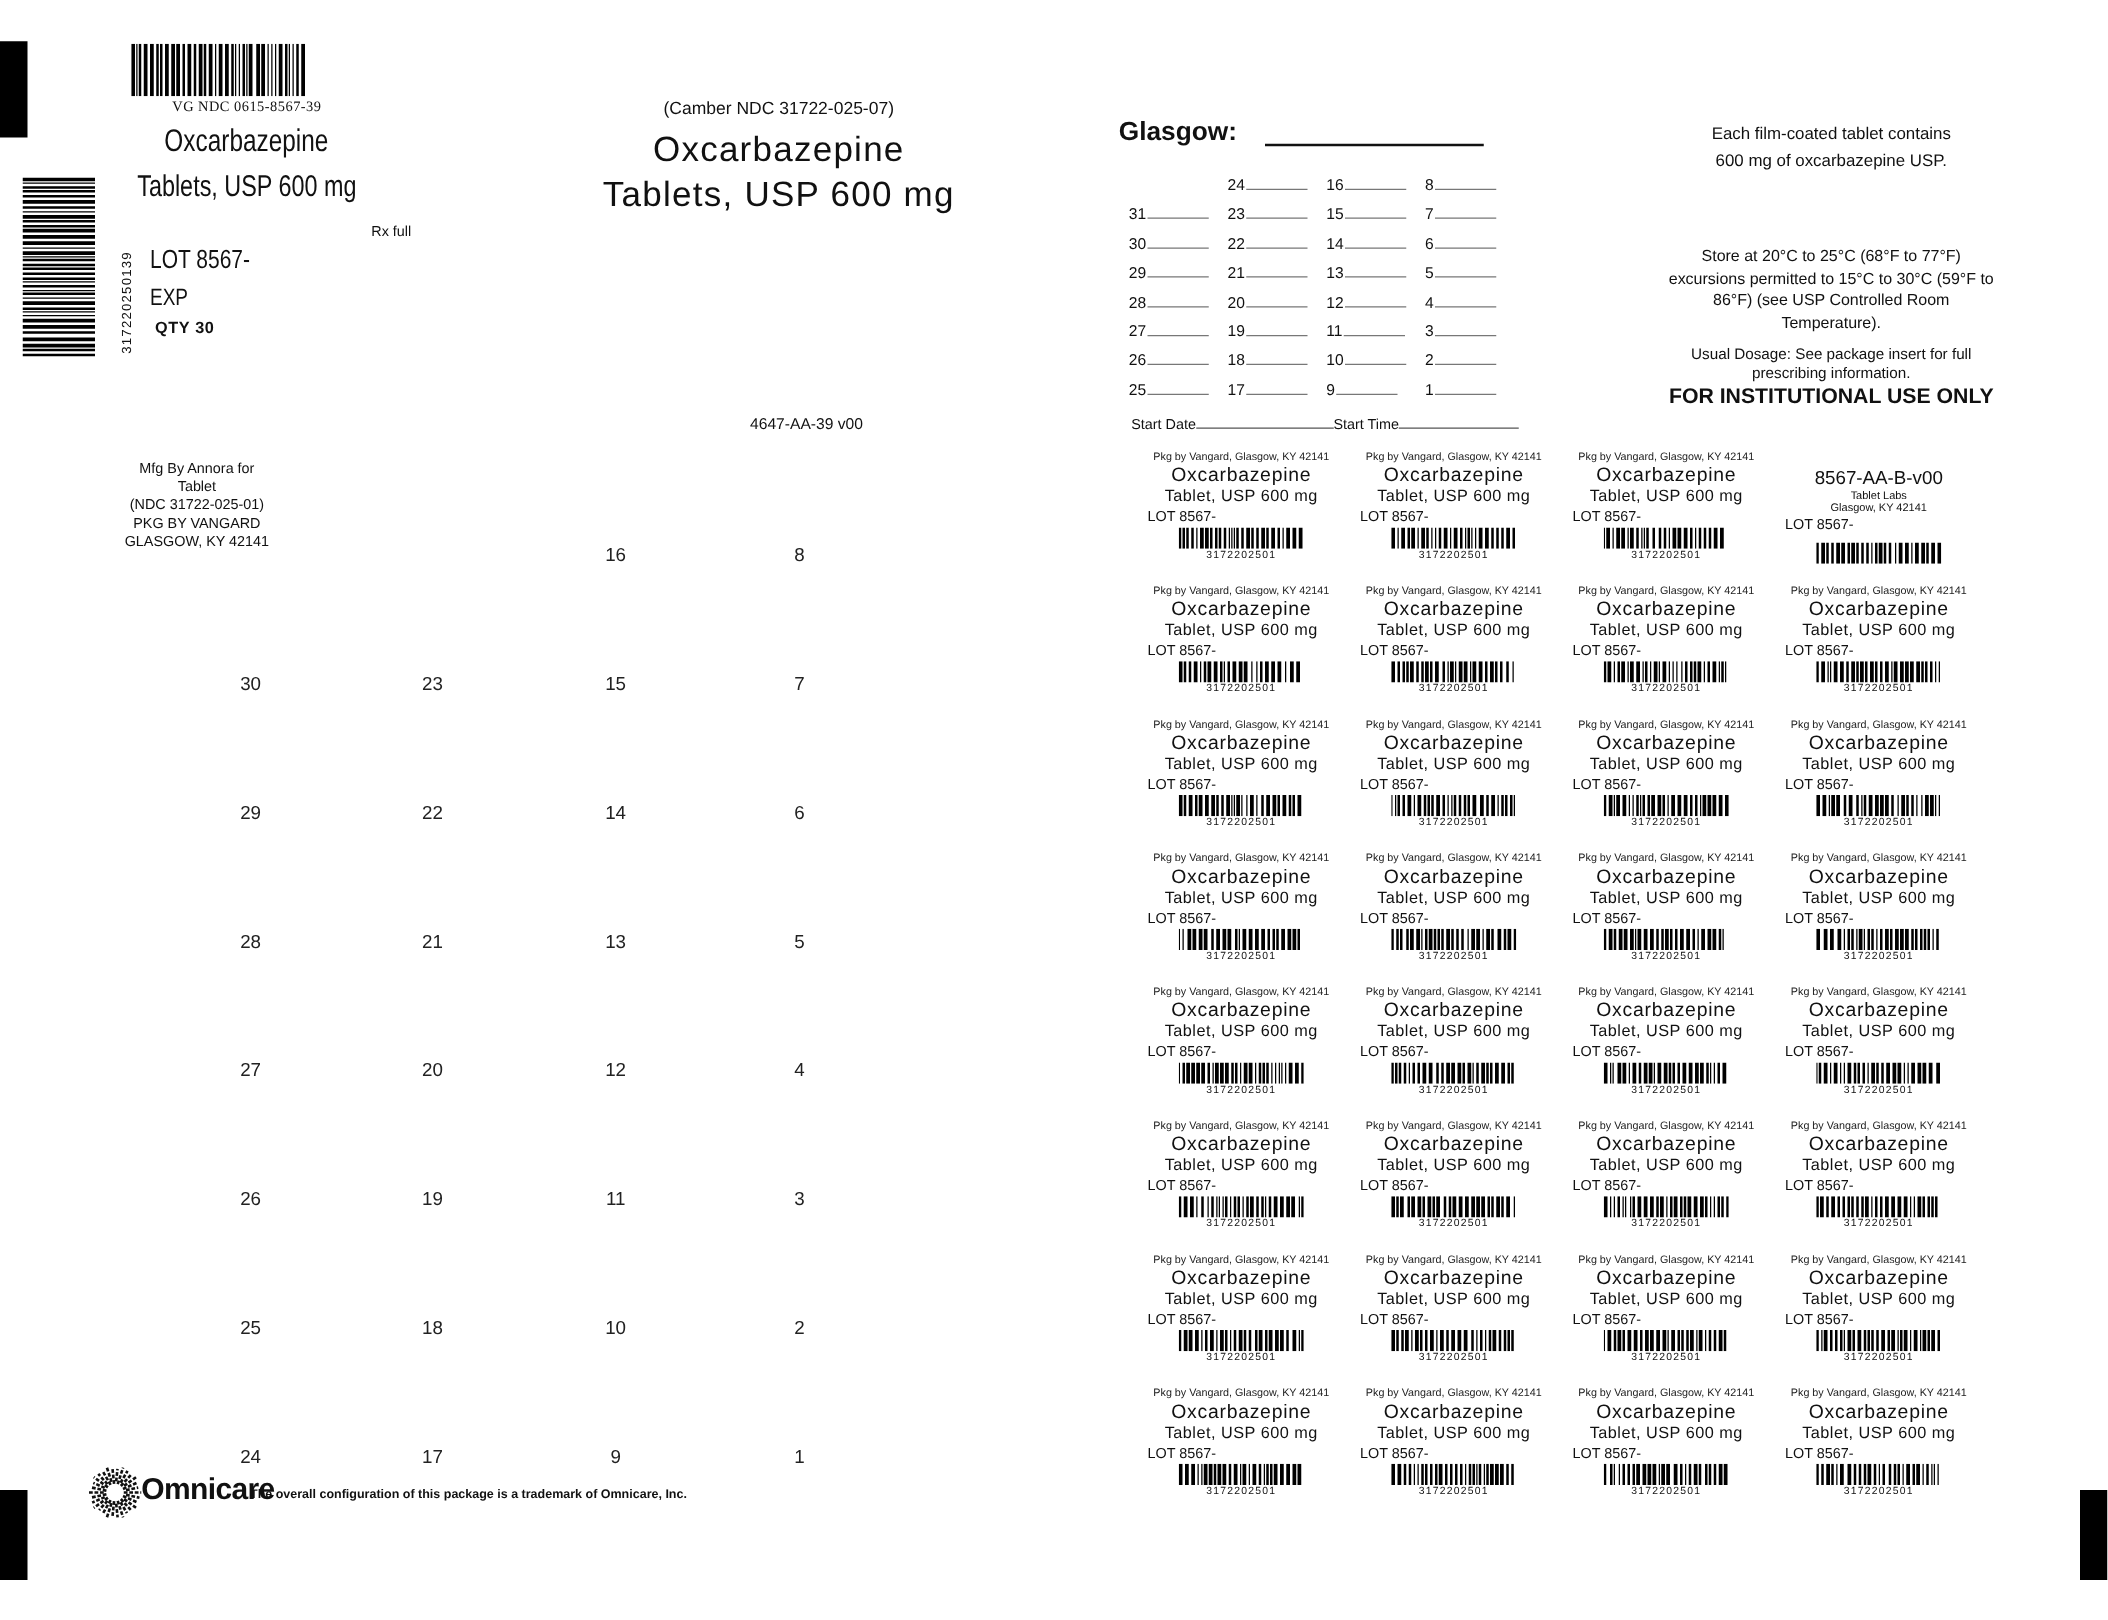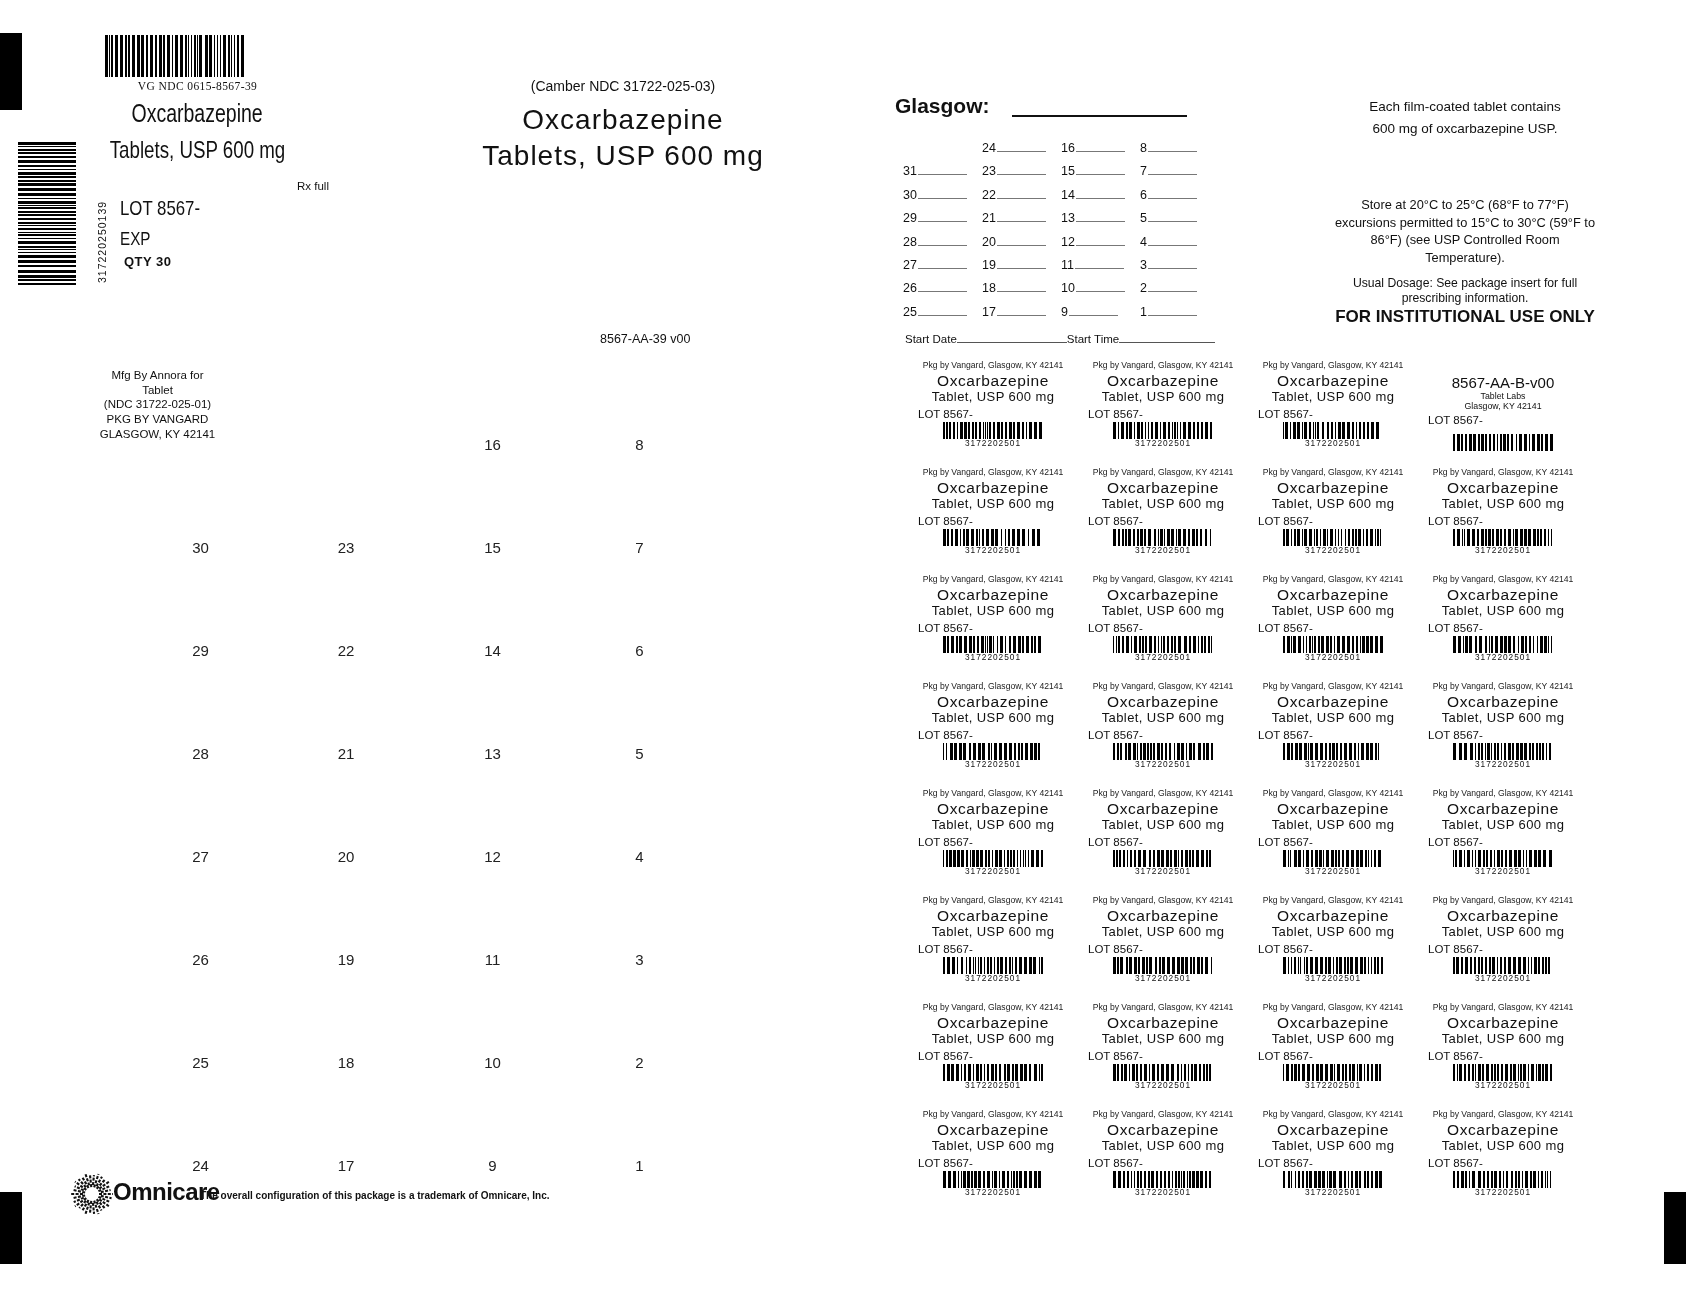--- a/index.html
+++ b/index.html
@@ -204,24 +204,24 @@
       <line x1="4.500000000000001" y1="-7.794228634059947" x2="10.000000000000002" y2="-17.32050807568877"></line>
       <line x1="4.683914244512009" y1="-5.202013778341758" x2="12.713481520818311" y2="-14.119751684070486"></line>
       <line x1="7.281152949374526" y1="-5.29006727063226" x2="16.989356881873896" y2="-12.34349029814194"></line>
       <line x1="6.394818203498207" y1="-2.847156501530601" x2="18.27090915285202" y2="-8.134732861516003"></line>
       <line x1="8.803328406604251" y1="-1.8712052173598308" x2="18.584804413942308" y2="-3.950322125537421"></line>
     </g>
 </svg>
 <div class="abs" style="left:113px;top:1178px;font-size:24px;font-weight:bold;letter-spacing:-.5px;">Omnicare</div>
 <div class="abs" style="left:200px;top:1190px;font-size:10px;font-weight:bold;">The overall configuration of this package is a trademark of Omnicare, Inc.</div>
 
-<div class="abs ctr" style="left:473px;top:78px;width:300px;font-size:14px;">(Camber NDC 31722-025-03)</div>
+<div class="abs ctr" style="left:473px;top:78px;width:300px;font-size:14px;">(Camber NDC 31722-025-07)</div>
 <div class="abs ctr" style="left:443px;top:104px;width:360px;font-size:28px;letter-spacing:1px;">Oxcarbazepine</div>
 <div class="abs ctr" style="left:443px;top:140px;width:360px;font-size:28px;letter-spacing:1px;">Tablets, USP 600 mg</div>
-<div class="abs" style="left:600px;top:332px;font-size:12.5px;">8567-AA-39 v00</div>
+<div class="abs" style="left:600px;top:332px;font-size:12.5px;">4647-AA-39 v00</div>
 
 <div class="abs" style="left:895px;top:94px;font-size:21px;font-weight:bold;">Glasgow:</div>
 <div class="abs" style="left:1012px;top:95px;width:175px;border-bottom:2px solid #111;height:20px;"></div>
 <div id="received-grid">
     <div class="rcell"></div>
     <div class="rcell"><span>24</span><span class="rline"></span></div>
     <div class="rcell"><span>16</span><span class="rline"></span></div>
     <div class="rcell"><span>8</span><span class="rline"></span></div>
     <div class="rcell"><span>31</span><span class="rline"></span></div>
     <div class="rcell"><span>23</span><span class="rline"></span></div>

